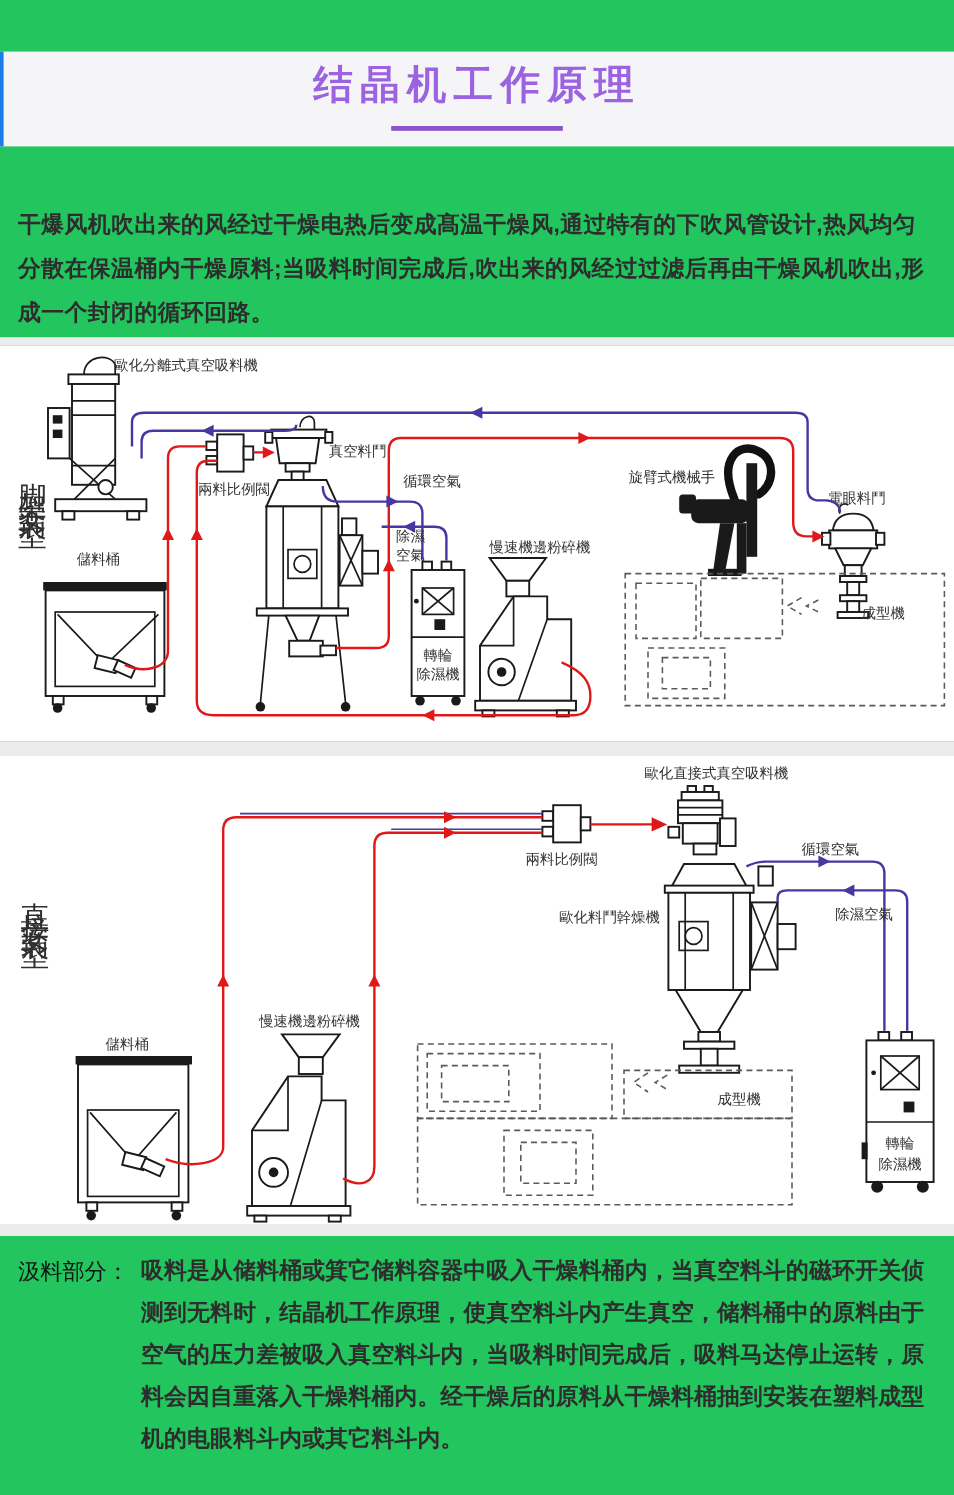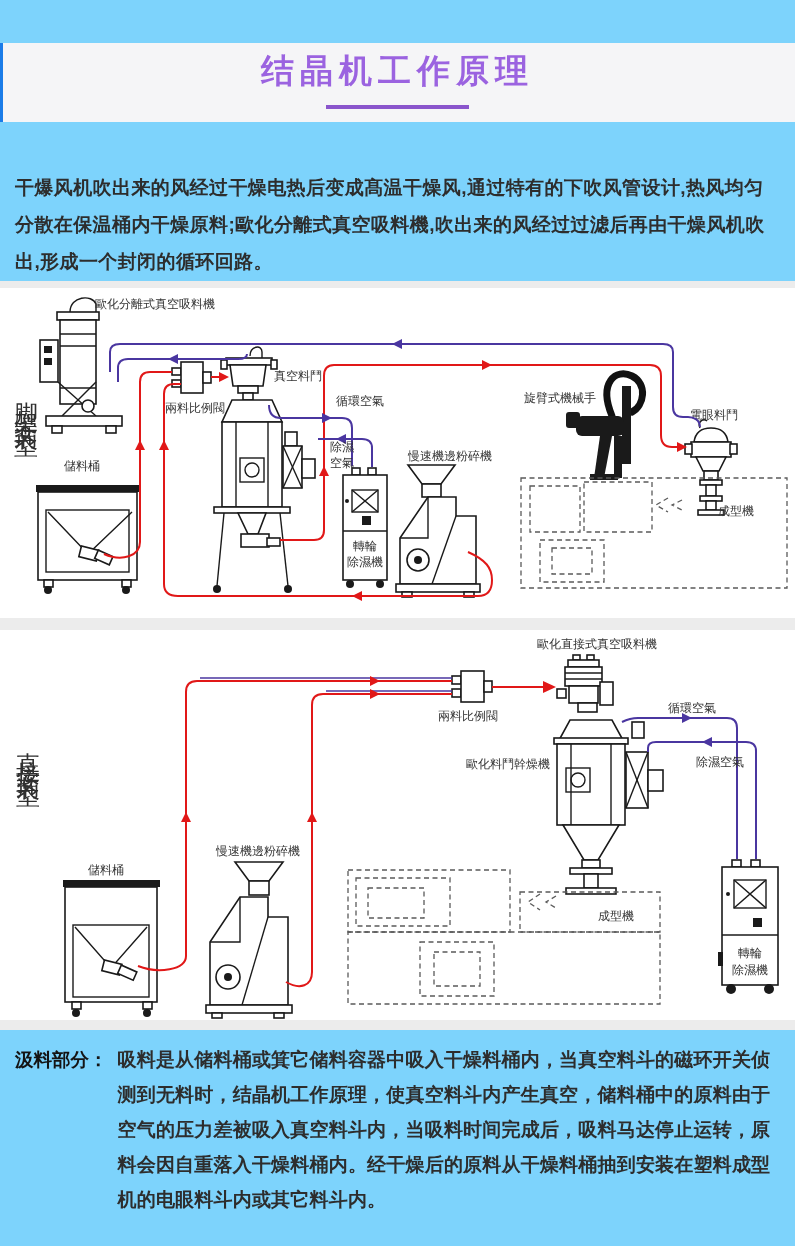--- a/index.html
+++ b/index.html
@@ -1,17 +1,17 @@
 <!DOCTYPE html>
 <html><head>
 <meta charset="utf-8">
 <style>
   html,body{margin:0;padding:0;}
   body{font-family:"Liberation Sans","DejaVu Sans",sans-serif;background:#fff;}
-  .page{position:relative;width:795px;height:1246px;background:#7dd3fc;overflow:hidden;}
+  .page{position:relative;width:795px;height:1246px;background:#22c55e;overflow:hidden;}
 
   .title-band{position:absolute;left:0;top:43px;width:795px;height:79px;background:#f5f5f7;}
   .left-accent{position:absolute;left:0;top:43px;width:3px;height:79px;background:#1b7ce8;}
   .page-title{margin:0;padding-top:6px;text-align:center;font-size:33px;font-weight:700;
               color:#9b63e0;letter-spacing:6px;}
   .title-underline{width:143px;height:4px;background:#8a55cc;margin:11px auto 0 auto;}
 
   .intro{position:absolute;left:15px;top:150px;width:766px;font-size:19px;line-height:37px;
          color:#2d2d2d;font-weight:600;letter-spacing:0.4px;text-align:left;}
 
@@ -36,35 +36,35 @@
   .dash{fill:none;stroke:#5a5a5a;stroke-width:1.3;stroke-dasharray:5 3.5;}
   .rl{fill:none;stroke:#e11818;stroke-width:2;}
   .pl{fill:none;stroke:#4a36a0;stroke-width:2;}
   .pl2{fill:none;stroke:#4a36a0;stroke-width:1.3;}
   .ra{fill:#e11818;stroke:none;}
   .pa{fill:#4a36a0;stroke:none;}
   .lbl{font-family:"Liberation Sans","DejaVu Sans",sans-serif;font-size:12px;fill:#333;}
   .mid{text-anchor:middle;}
 
   .suction{position:absolute;left:15px;top:1042px;width:770px;display:flex;gap:10px;}
-  .suction-label{font-size:18.5px;font-weight:700;color:#141414;line-height:35px;white-space:nowrap;}
+  .suction-label{font-size:18.5px;font-weight:400;color:#141414;line-height:35px;white-space:nowrap;}
   .suction-text{flex:1;font-size:19px;line-height:35px;color:#2d2d2d;font-weight:600;letter-spacing:0.2px;}
 </style>
 </head>
 <body>
 
 <div class="page">
 
   <div class="title-band">
     <h1 class="page-title">结晶机工作原理</h1>
     <div class="title-underline"></div>
   </div>
   <div class="left-accent"></div>
 
-  <p class="intro">干爆风机吹出来的风经过干燥电热后变成髙温干燥风,通过特有的下吹风管设计,热风均匀分散在保温桶内干燥原料;歐化分離式真空吸料機,吹出来的风经过过滤后再由干燥风机吹出,形成一个封闭的循环回路。</p>
+  <p class="intro">干爆风机吹出来的风经过干燥电热后变成髙温干燥风,通过特有的下吹风管设计,热风均匀分散在保温桶内干燥原料;当吸料时间完成后,吹出来的风经过过滤后再由干燥风机吹出,形成一个封闭的循环回路。</p>
 
   <div class="band band1"></div>
 
   <div class="diagram diagram1">
     <div class="side-label side1">脚架安装型</div>
 
     <svg class="d-svg" width="795" height="330" viewBox="0 0 795 330">
 
       <g>
         <path class="ml" d="M70,24 C70,8 92,6 96,16 L96,30" stroke-width="4"></path>

